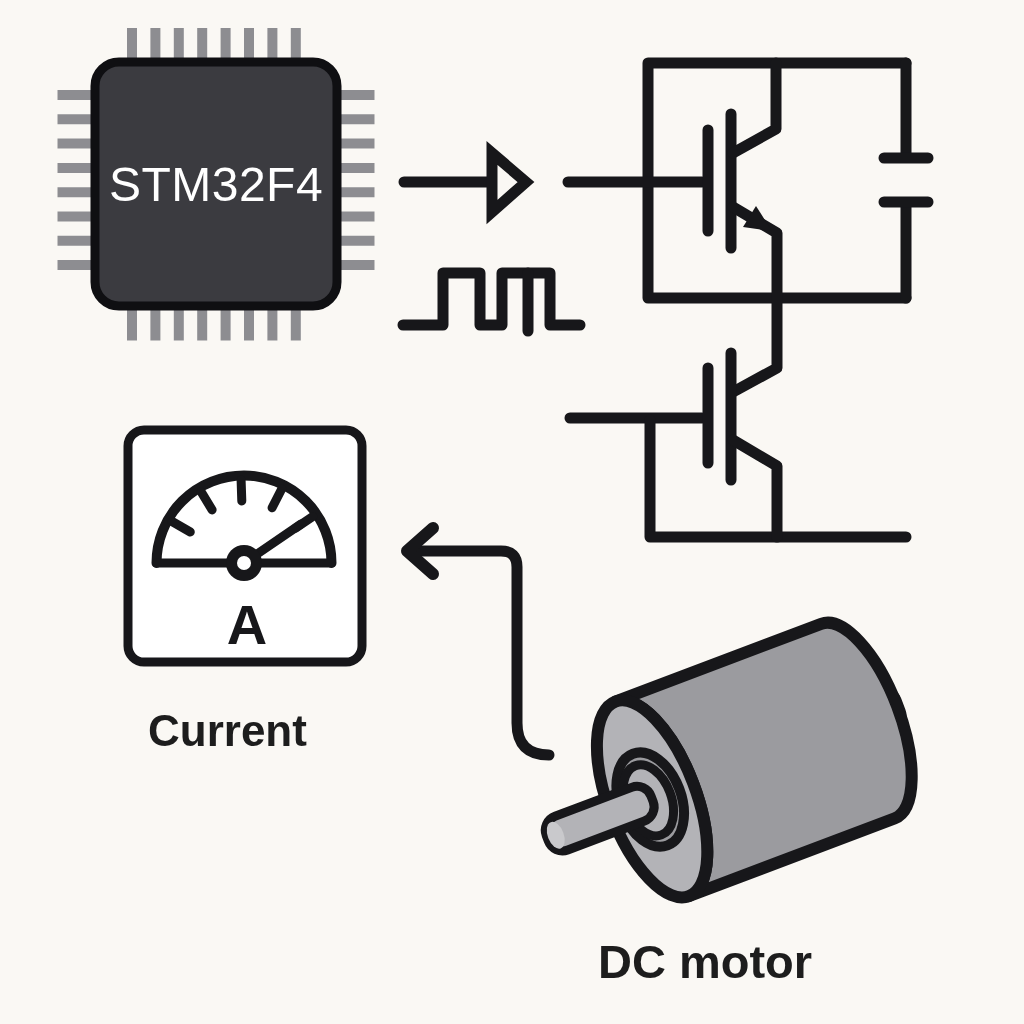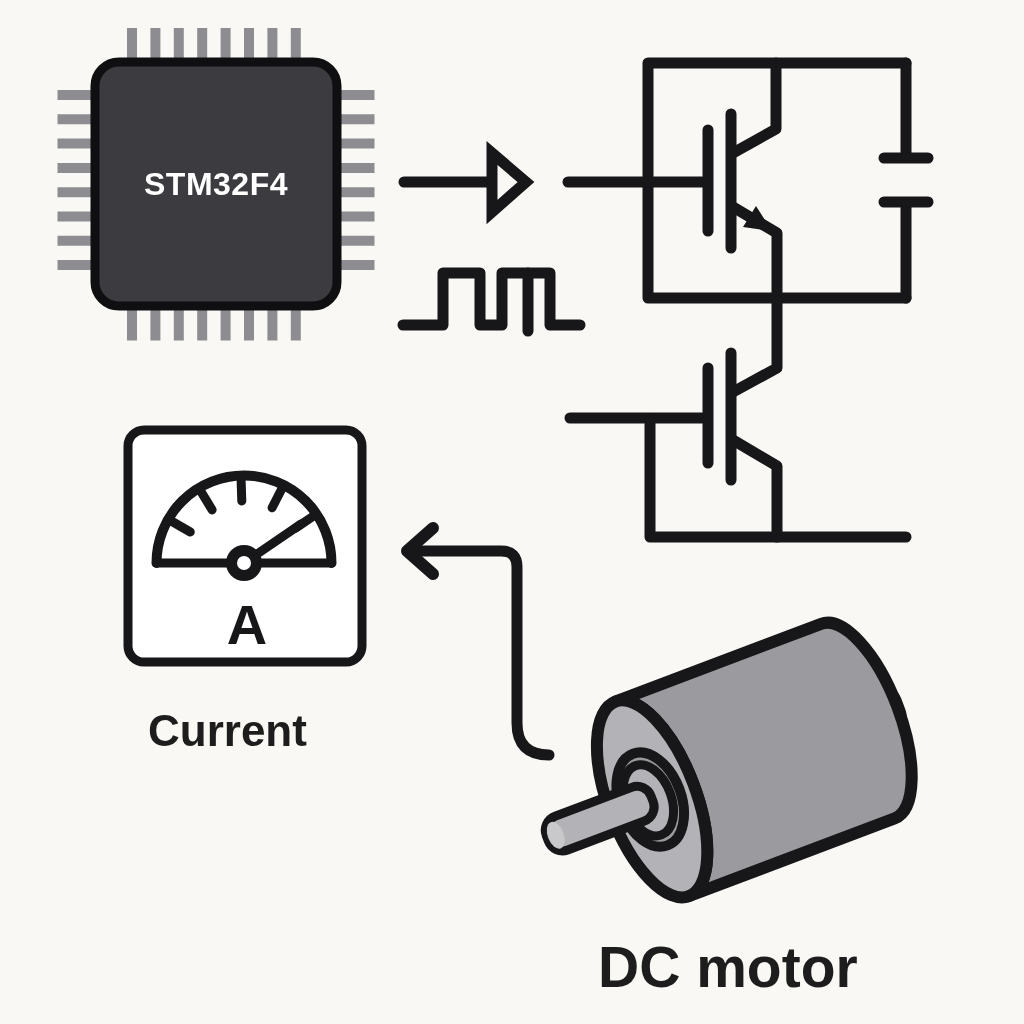--- a/index.html
+++ b/index.html
@@ -17,24 +17,24 @@
   .pins{stroke:var(--chip_pin);stroke-width:39;fill:none;}
   .panel{fill:var(--panel);stroke:var(--line);stroke-width:9;}
   .mbody{fill:var(--motor_body);stroke:var(--line);stroke-width:12;stroke-linejoin:round;}
   .mface{fill:var(--motor_face);stroke:var(--line);stroke-width:12;}
   .mpart{fill:var(--motor_face);stroke:var(--line);stroke-width:9;}
   .mring{fill:var(--motor_body);stroke:var(--line);stroke-width:10;}
 
   
   .lbl{position:absolute;color:var(--text);font-weight:700;}
   #chip-label{left:95px;top:62px;width:242px;height:244px;display:flex;align-items:center;justify-content:center;
-    color:var(--chip_text);font-size:32px;font-weight:700;letter-spacing:.5px;}
+    color:var(--chip_text);font-size:48px;font-weight:400;letter-spacing:.5px;}
   #meter-label{left:167px;top:592px;width:160px;text-align:center;font-size:56px;color:var(--line);}
   #caption{left:148px;top:704px;font-size:44px;line-height:1.22;text-align:right;}
-  #motor-label{left:598px;top:934px;font-size:57px;}
+  #motor-label{left:598px;top:934px;font-size:47px;}
 </style>
 </head>
 <body>
 
 <div id="canvas">
 
   <svg width="1024" height="1024" viewBox="0 0 1024 1024">
 
     <g>
       <line class="pins" x1="127" y1="47.5" x2="301" y2="47.5" stroke-dasharray="10 13.4"></line>

